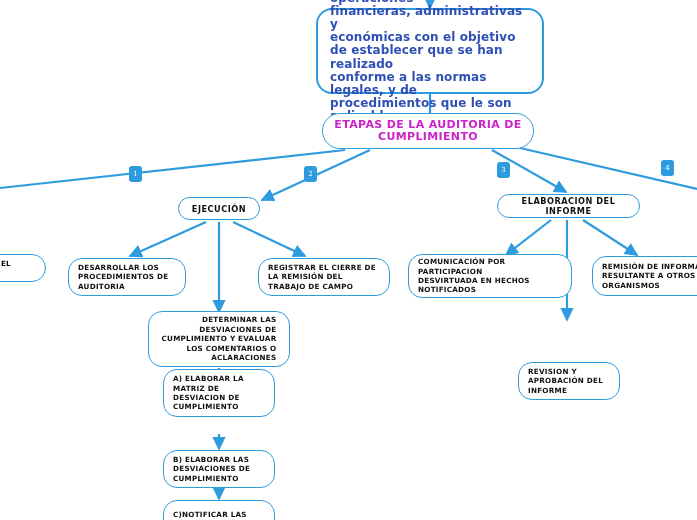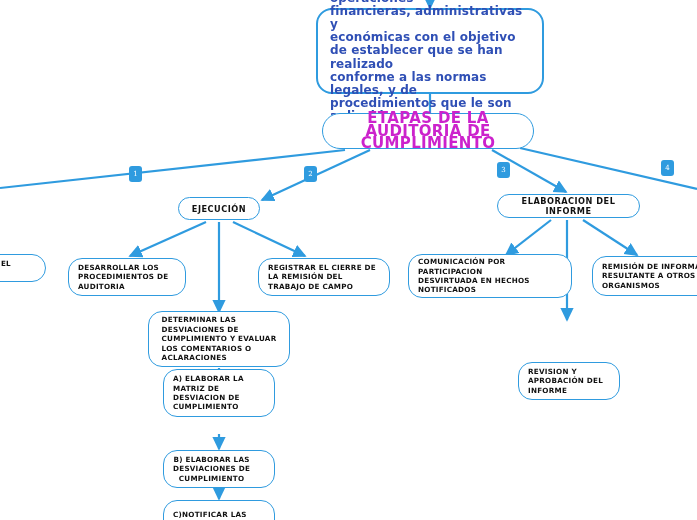--- a/index.html
+++ b/index.html
@@ -51,21 +51,21 @@
     line-height: 13.2px;
     padding: 7px 12px;
     letter-spacing: 0.1px;
     align-items: center;
   }
   
   .n-title {
     border: 1.6px solid #2f9bdf;
     border-radius: 999px;
     color: #cc22cc;
-    font-size: 15px;
+    font-size: 11px;
     line-height: 12.5px;
     justify-content: center;
     text-align: center;
     letter-spacing: 0.35px;
     padding: 4px 10px;
   }
   
   .n-pill {
     font-size: 8.2px;
     letter-spacing: 0.5px;
@@ -76,21 +76,21 @@
   
   .n-box {
     font-size: 7.2px;
     line-height: 9.4px;
     padding: 5px 9px;
     letter-spacing: 0.25px;
     border-radius: 14px;
   }
   .n-box.center {
     justify-content: center;
-    text-align: left;
+    text-align: right;
   }
   
   .badge {
     position: absolute;
     width: 13px;
     height: 16px;
     border-radius: 3px;
     background: #2f9bdf;
     color: #ffffff;
     font-size: 7px;
@@ -218,21 +218,21 @@
 ACLARACIONES</span>
   </div>
 
   <div class="node n-box" style="left:163px; top:369px; width:112px; height:48px;">
     <span class="txt">A) ELABORAR LA
 MATRIZ DE
 DESVIACION DE
 CUMPLIMIENTO</span>
   </div>
 
-  <div class="node n-box" style="left:163px; top:450px; width:112px; height:38px;text-align:center;">
+  <div class="node n-box" style="left:163px; top:450px; width:112px; height:38px;">
     <span class="txt">B) ELABORAR LAS
 DESVIACIONES DE
 CUMPLIMIENTO</span>
   </div>
 
   <div class="node n-box" style="left:163px; top:500px; width:112px; height:38px;">
     <span class="txt">C)NOTIFICAR LAS
 DESVIACIONES DE</span>
   </div>
 

